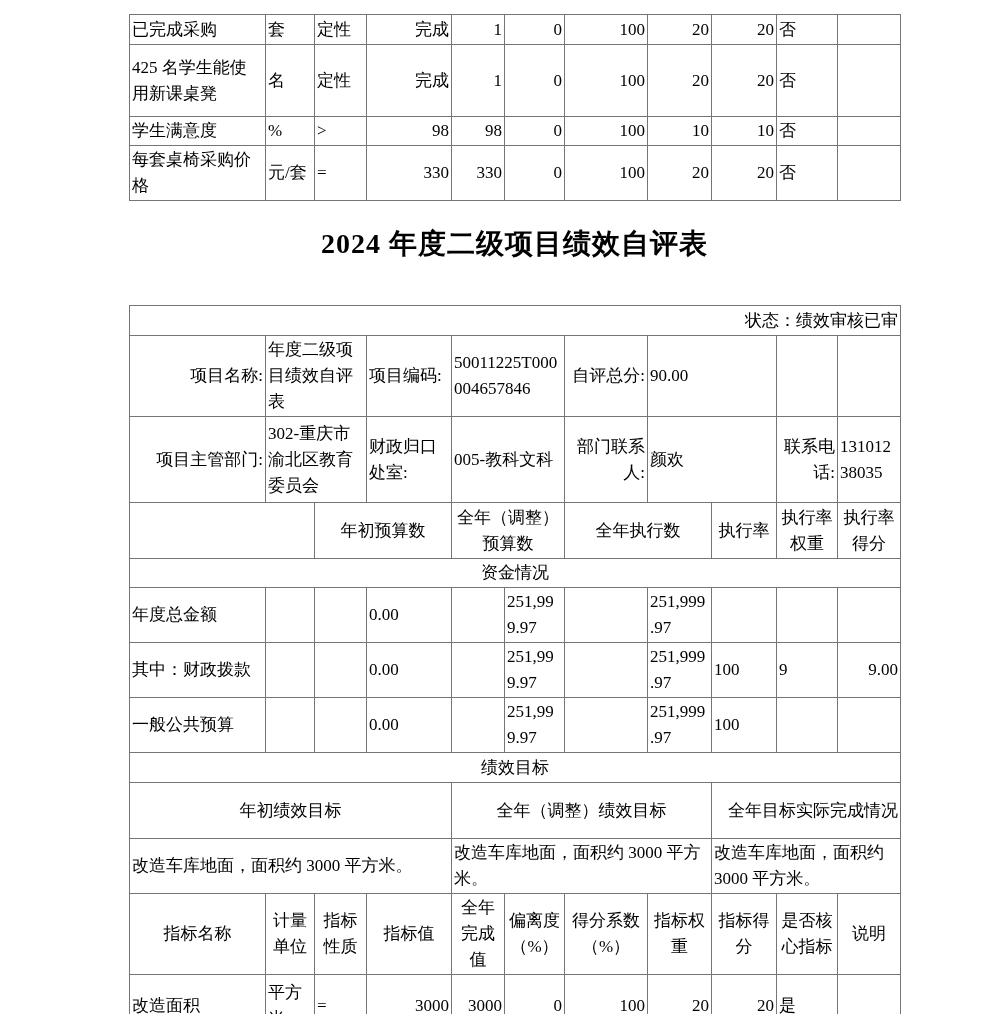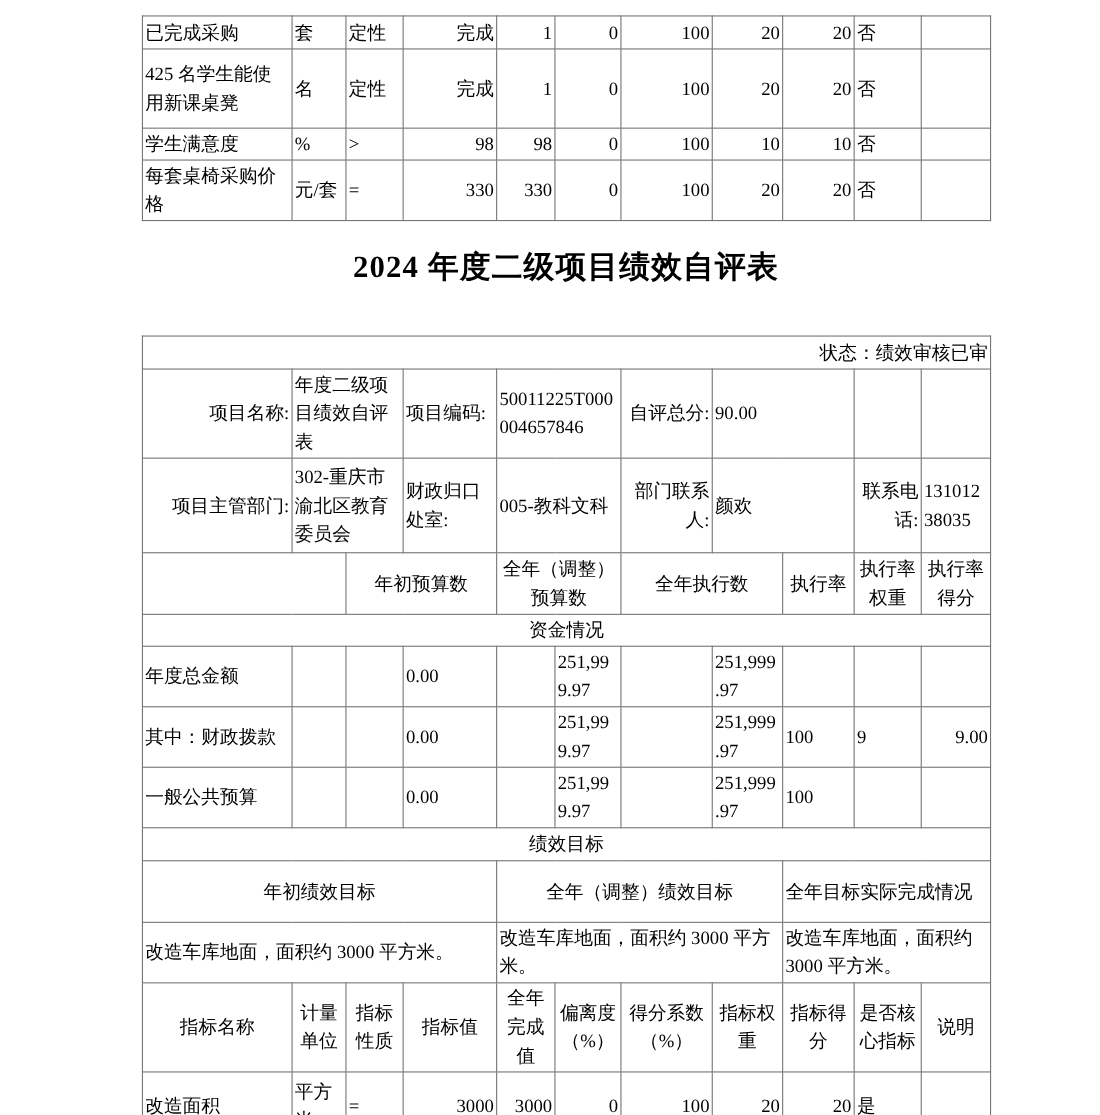--- a/index.html
+++ b/index.html
@@ -15,21 +15,21 @@
   .lbl1{text-align:right;padding:1px 18px 1px 20px;}
   .lbl4{padding:1px 7px 1px 8px;}
   .lbl7{text-align:right;padding:1px 6px 1px 6px;}
   .lbl10{text-align:right;padding:1px 12px 1px 12px;}
   
   .code{line-break:anywhere;padding:1px 8px 1px 2px;}
   .phone{line-break:anywhere;}
   .money-a{line-break:anywhere;padding:1px 8px 1px 2px;}
   .money-b{line-break:anywhere;padding:1px 5px 1px 2px;}
   .fund-adj-h{text-align:center;padding:1px 12px;}
-  .goal-h3{text-align:left;padding:1px 12px;}
+  .goal-h3{text-align:right;padding:1px 12px;}
   .goal-c2{padding:1px 16px 1px 2px;}
   .goal-c3{padding:1px 20px 1px 2px;}
   #top-table{position:absolute;left:129px;top:14px;font-family:Liberation Serif, serif;}
   #doc-title{position:absolute;left:129px;top:226px;width:771px;text-align:center;
         font-size:28px;font-weight:bold;letter-spacing:1px;line-height:36px;}
   #main-table{position:absolute;left:129px;top:277px;margin-top:28px;}
 </style>
 </head>
 <body>
 

